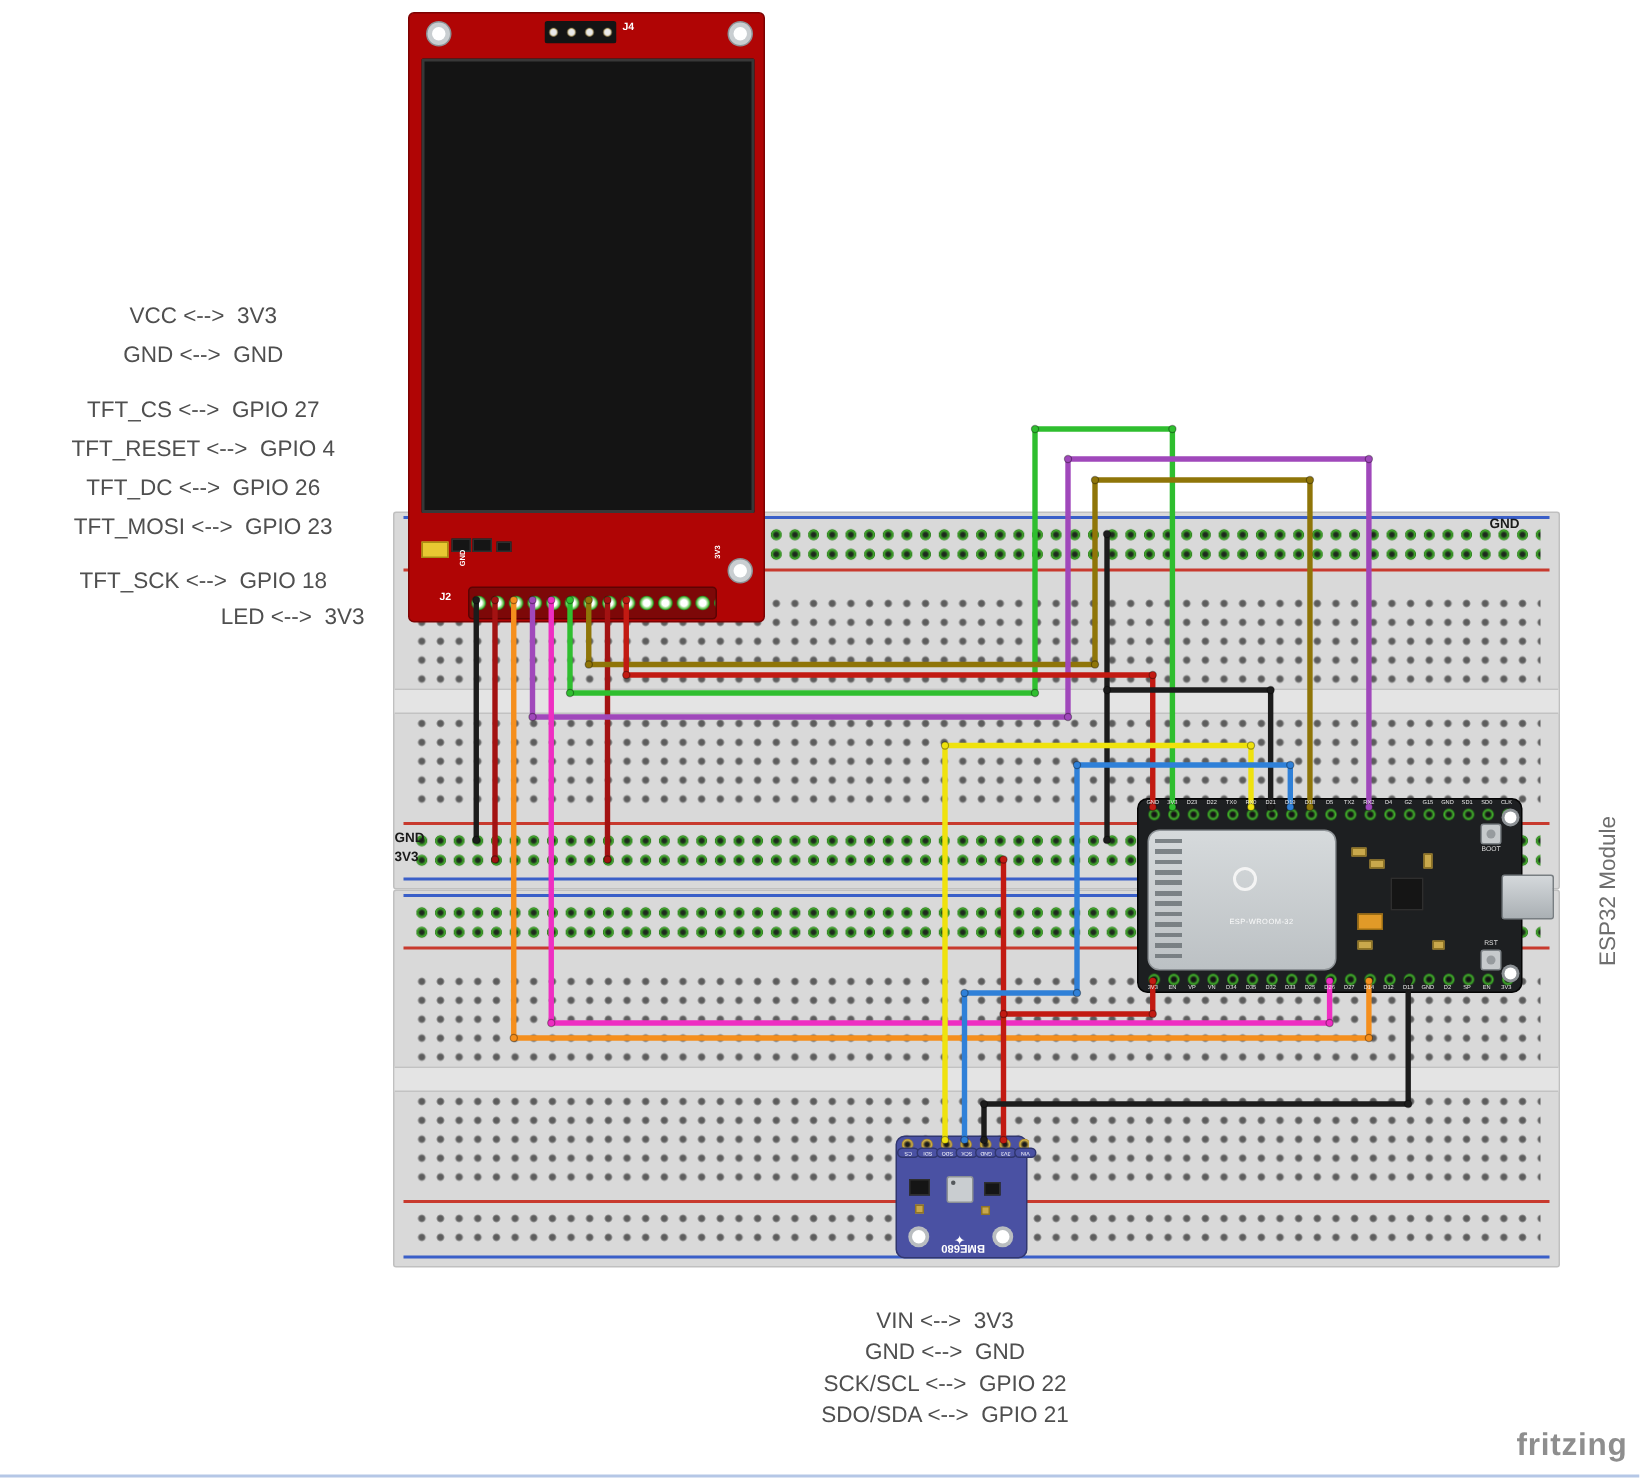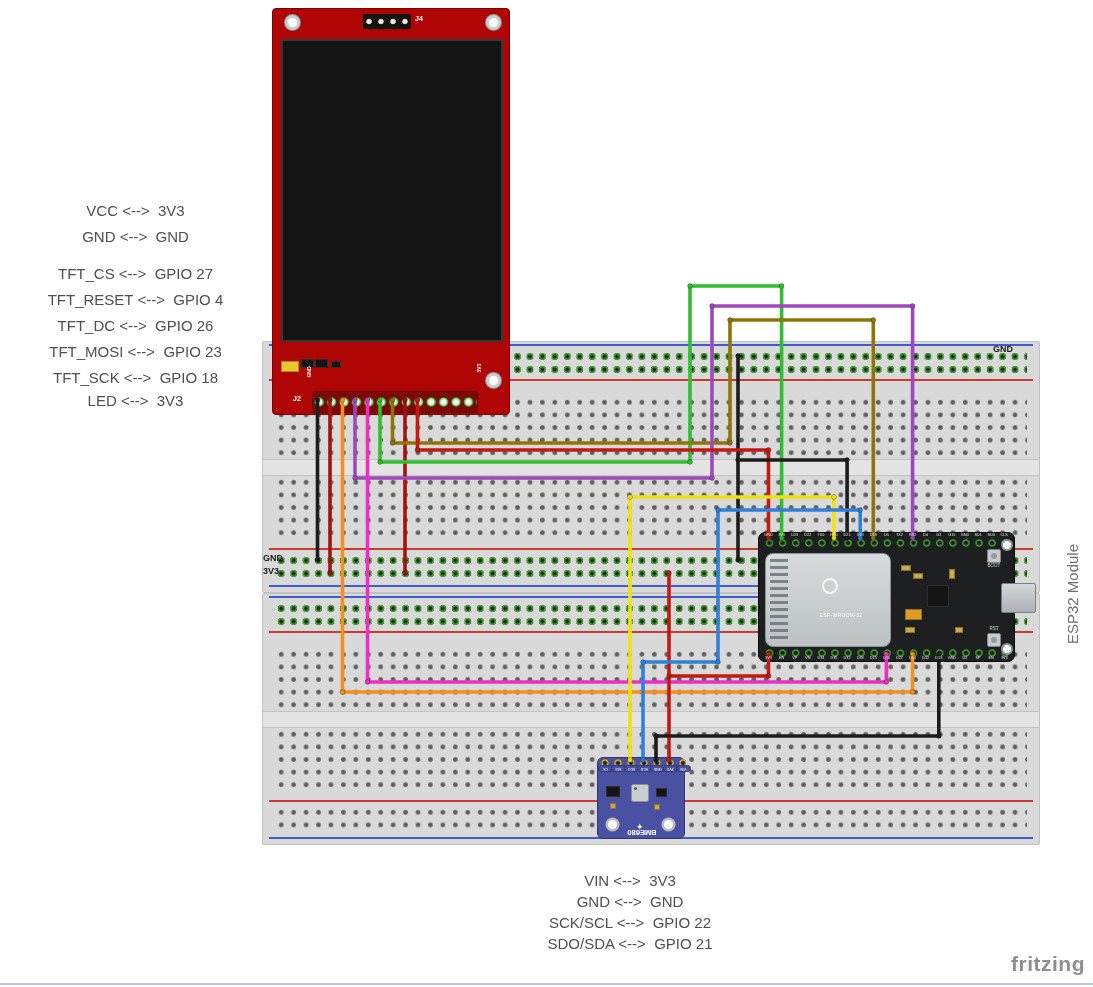--- a/index.html
+++ b/index.html
@@ -166,22 +166,22 @@
   <div class="bme-star">✦</div>
   <div class="bme-lbl">BME680</div>
 </div>
 
 <div class="note" style="top:202px;">VCC &lt;--&gt;  3V3</div>
 <div class="note" style="top:228px;">GND &lt;--&gt;  GND</div>
 <div class="note" style="top:265px;">TFT_CS &lt;--&gt;  GPIO 27</div>
 <div class="note" style="top:291px;">TFT_RESET &lt;--&gt;  GPIO 4</div>
 <div class="note" style="top:317px;">TFT_DC &lt;--&gt;  GPIO 26</div>
 <div class="note" style="top:343px;">TFT_MOSI &lt;--&gt;  GPIO 23</div>
-<div class="note" style="top:369px;">TFT_SCK &lt;--&gt;  GPIO 18</div>
-<div class="note" style="top:392px;">LED &lt;--&gt;  3V3</div>
+<div class="note" style="top:379px;">TFT_SCK &lt;--&gt;  GPIO 18</div>
+<div class="note" style="top:403px;text-align:right;">LED &lt;--&gt;  3V3</div>
 
 <div class="note-b" style="top:872px;">VIN &lt;--&gt;  3V3</div>
 <div class="note-b" style="top:893px;">GND &lt;--&gt;  GND</div>
 <div class="note-b" style="top:914px;">SCK/SCL &lt;--&gt;  GPIO 22</div>
 <div class="note-b" style="top:935px;">SDO/SDA &lt;--&gt;  GPIO 21</div>
 
 <div class="side-label">ESP32 Module</div>
 <div class="watermark">fritzing</div>
 <div class="bottom-edge"></div>
 

